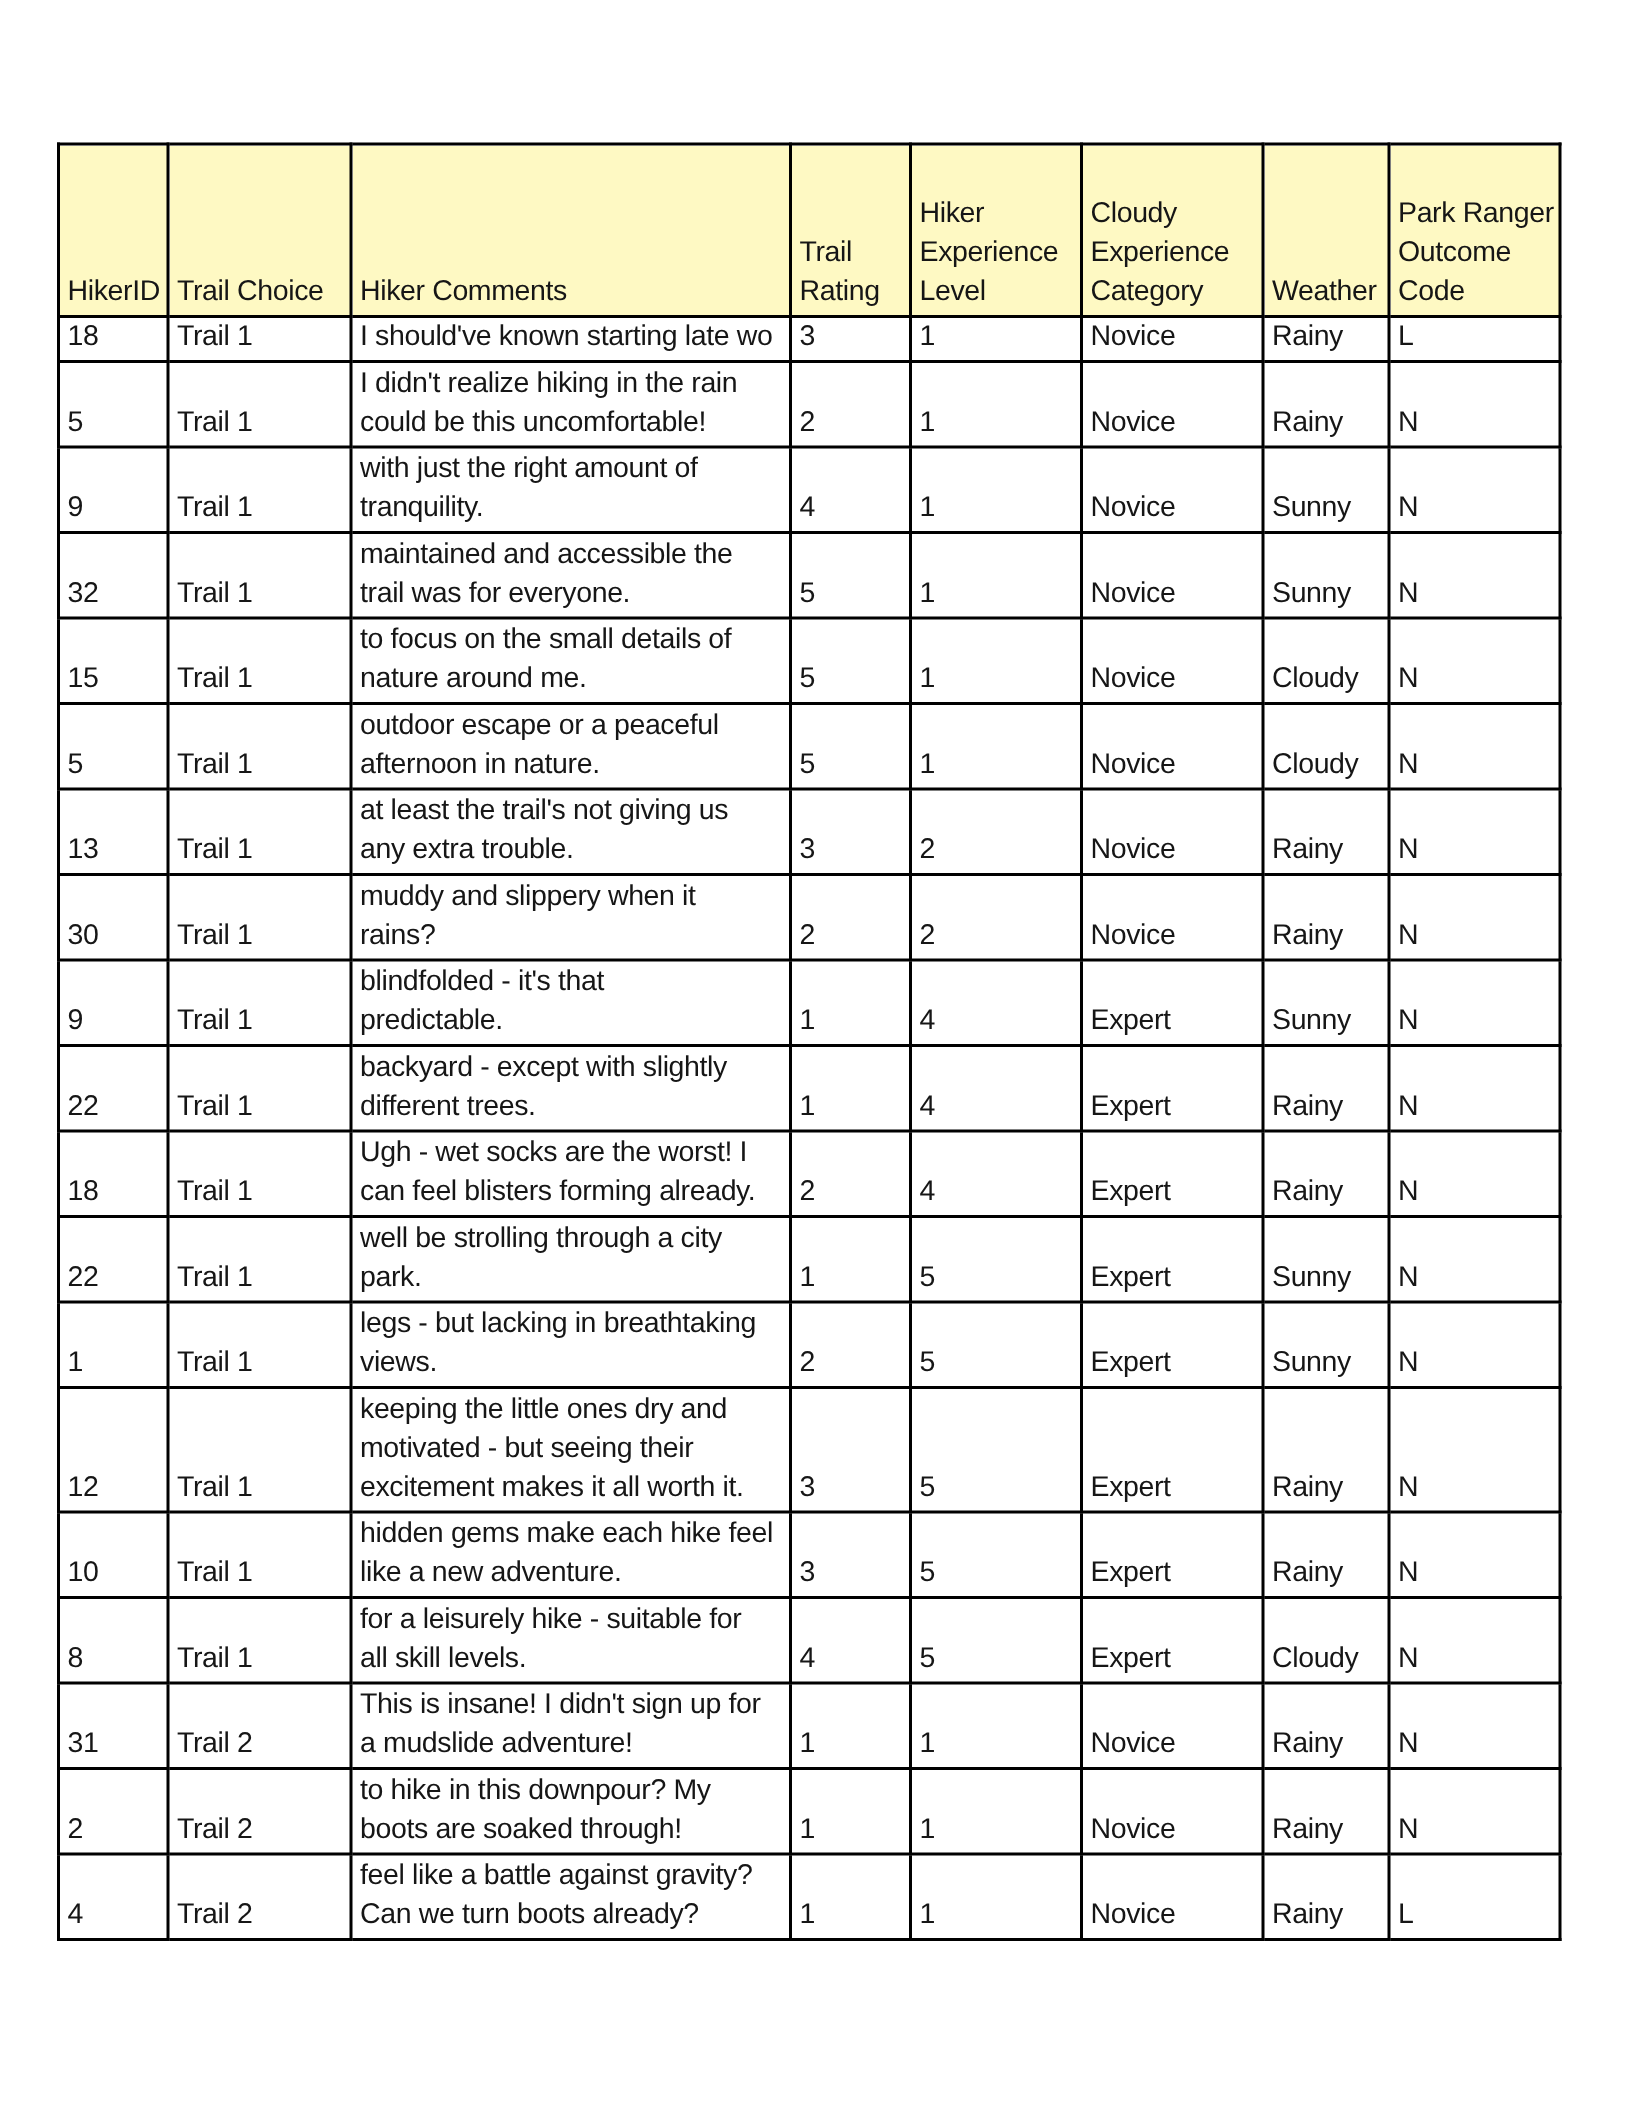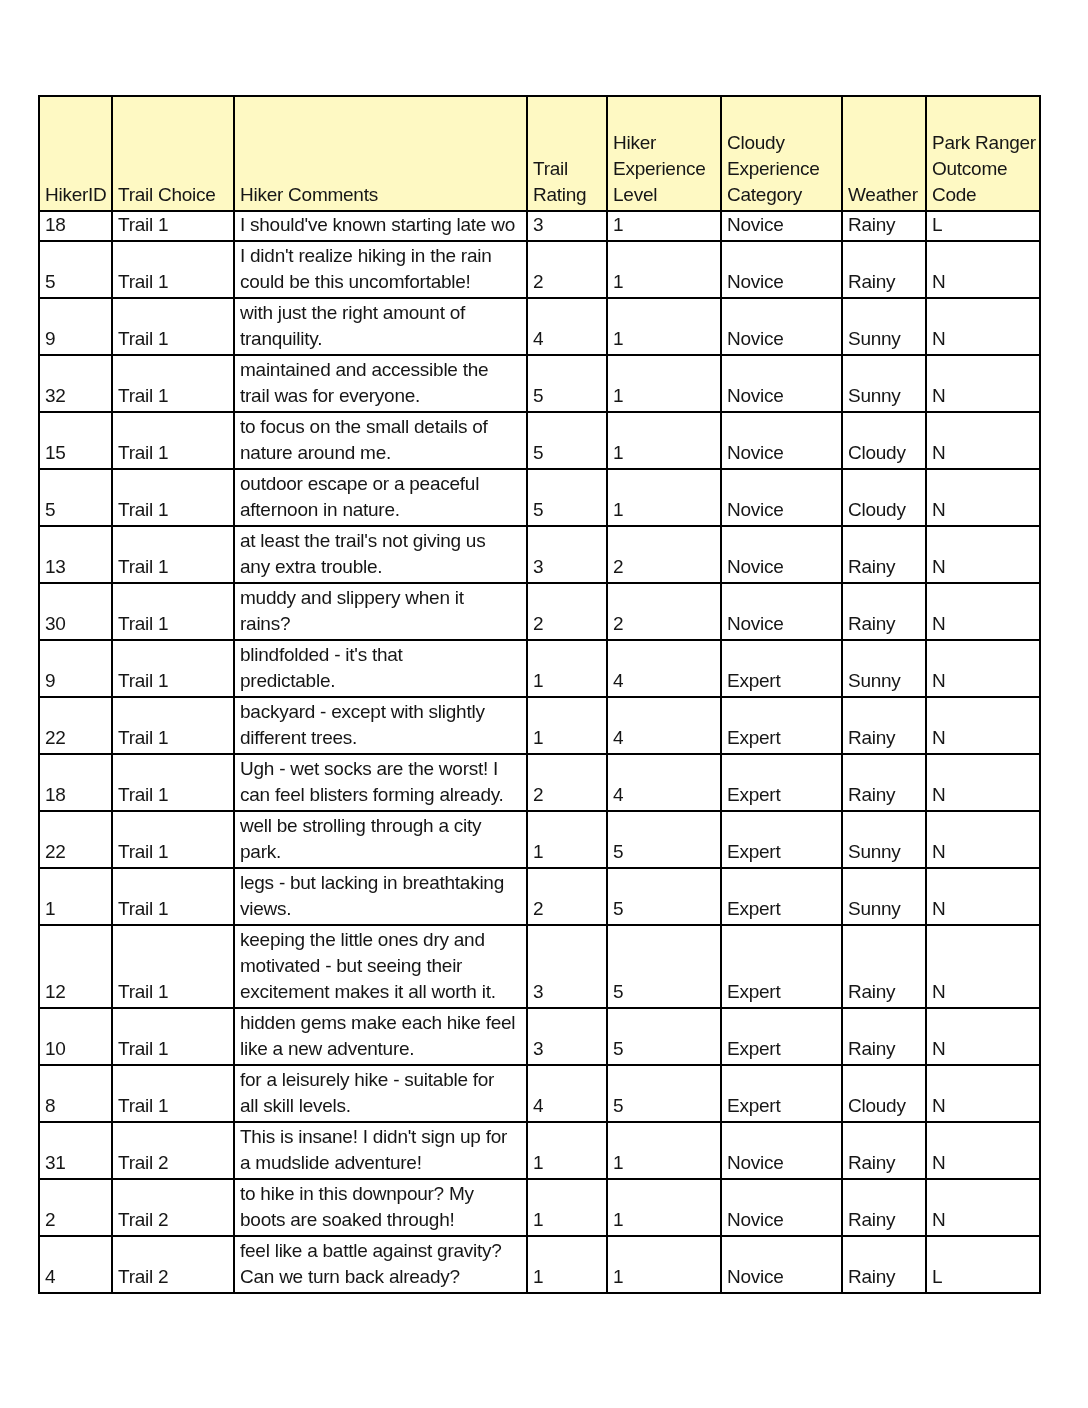--- a/index.html
+++ b/index.html
@@ -273,21 +273,21 @@
           <td class="num">1</td>
           <td class="num">1</td>
           <td class="txt">Novice</td>
           <td class="txt">Rainy</td>
           <td class="txt">N</td>
         </tr>
         <tr style="height: 57px;">
           <td class="num">4</td>
           <td class="txt">Trail 2</td>
           <td class="comments">feel like a battle against gravity?
-Can we turn back already?</td>
+Can we turn boots already?</td>
           <td class="num">1</td>
           <td class="num">1</td>
           <td class="txt">Novice</td>
           <td class="txt">Rainy</td>
           <td class="txt">L</td>
         </tr>
       </tbody>
   </table>
 </div>
 

